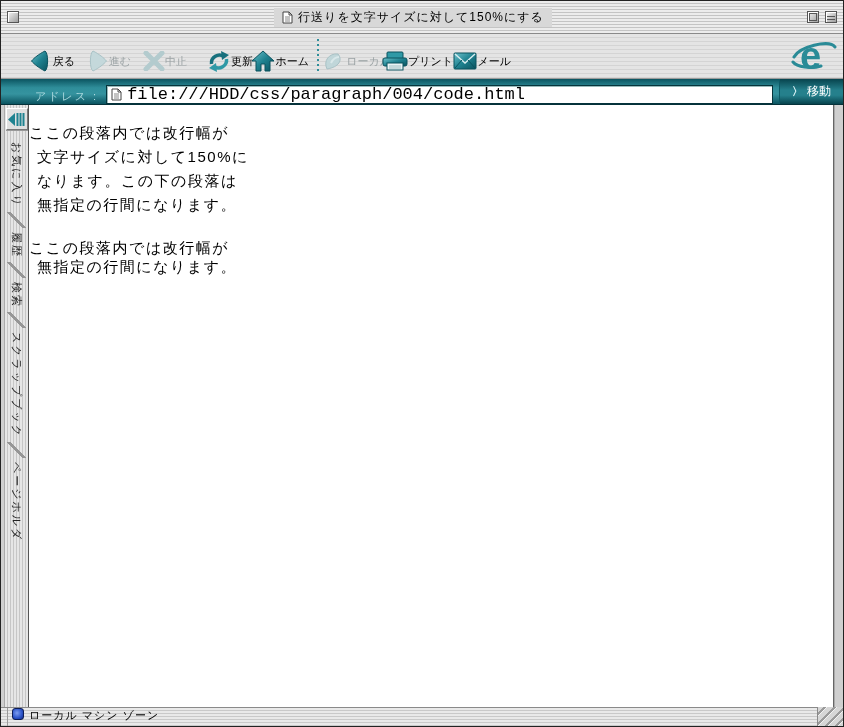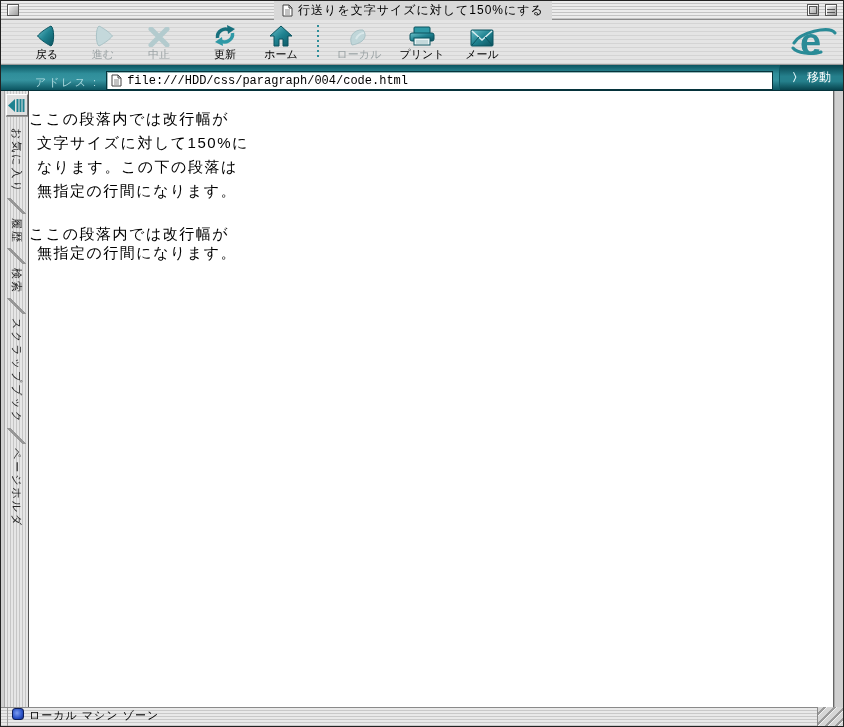--- a/index.html
+++ b/index.html
@@ -8,41 +8,41 @@
 
   .window{
     width:844px; height:727px; position:relative;
     border:1px solid #222; background:#cfcfcf;
     display:flex; flex-direction:column; overflow:hidden;
   }
   
   .titlebar{
     height:19px; flex:0 0 19px; display:flex; align-items:center;
     background:repeating-linear-gradient(to bottom,#ececec 0 2px,#c4c4c4 2px 3px);
-    border-bottom:1px solid #8a8a8a; padding:9px 6px; gap:6px;
+    border-bottom:1px solid #8a8a8a; padding:16px 6px; gap:6px;
   }
   .tb-box{
     width:12px; height:12px; flex:0 0 12px;
     border:1px solid #555; background:linear-gradient(135deg,#f4f4f4,#9e9e9e);
     box-shadow:inset 1px 1px 0 #fff; position:relative;
   }
   .tb-box.zoom::after{ content:""; position:absolute; left:1px; top:1px; width:6px; height:6px; border:1px solid #555; }
   .tb-box.collapse::after{ content:""; position:absolute; left:1px; right:1px; top:4px; height:2px; border-top:1px solid #555; border-bottom:1px solid #555;}
   .title-center{ flex:1; display:flex; justify-content:center; align-items:center; min-width:0; }
   .title-chunk{ display:flex; align-items:center; gap:5px; background:#d8d8d8; padding:0 8px; height:19px; }
   .title-text{ font-size:12px; color:#000; white-space:nowrap; letter-spacing:1px;}
 
   
   .toolbar{
     height:45px; flex:0 0 45px; display:flex; align-items:flex-end;
     background:repeating-linear-gradient(to bottom,#e4e4e4 0 3px,#d4d4d4 3px 4px);
     border-bottom:1px solid #9a9a9a; padding:2px 0 2px 18px; position:relative;
   }
   .tool-btn{
-    width:56px; height:30px; display:flex; flex-direction:column; align-items:center;
+    width:56px; height:30px; display:flex; flex-direction:row; align-items:center;
     justify-content:flex-end; gap:0; cursor:default;
   }
   .tool-btn .ticon{ height:24px; display:flex; align-items:center; justify-content:center; }
   .tool-btn .tlabel{ font-size:11px; color:#000; white-space:nowrap; }
   .tool-btn.disabled .tlabel{ color:#9aa2a4; }
   .tool-sep{
     width:2px; height:34px; margin:0 8px 3px 8px;
     background:repeating-linear-gradient(to bottom,#2f8e9a 0 2px,transparent 2px 5px);
   }
   .gap-md{ margin-left:10px; }
@@ -51,21 +51,21 @@
   
   .addressbar{
     height:26px; flex:0 0 26px; display:flex; align-items:flex-end;
     background:linear-gradient(to bottom,#0b5460 0%,#2f8e9a 35%,#35939f 60%,#0b5460 100%);
     border-bottom:1px solid #05323a; padding-left:34px;
   }
   .addr-label{ font-size:11px; color:#aedbe0; letter-spacing:2px; white-space:nowrap; margin-right:8px; }
   .addr-input{
     flex:1; height:19px; background:#fff; border:1px solid #06343c;
     box-shadow:inset 1px 1px 0 #9bb; display:flex; align-items:center; gap:5px; padding:0 4px;
-    font-family:"Liberation Mono","DejaVu Sans Mono",monospace; font-size:12px; color:#000;
+    font-family:"Liberation Mono","DejaVu Sans Mono",monospace; font-size:17px; color:#000;
   }
   .go-button{
     flex:0 0 64px; height:100%; display:flex; align-items:center; justify-content:center; gap:4px;
     background:linear-gradient(to bottom,#07434d 0%,#25808c 45%,#25808c 65%,#07434d 100%);
     border-left:1px solid #0c5a66; color:#fff; font-size:12px; cursor:pointer; margin-left:6px;
   }
   .go-chevron{ color:#eafcff; font-size:11px; font-weight:bold; }
 
   
   .main{ flex:1; display:flex; min-height:0; background:#cfcfcf; }

